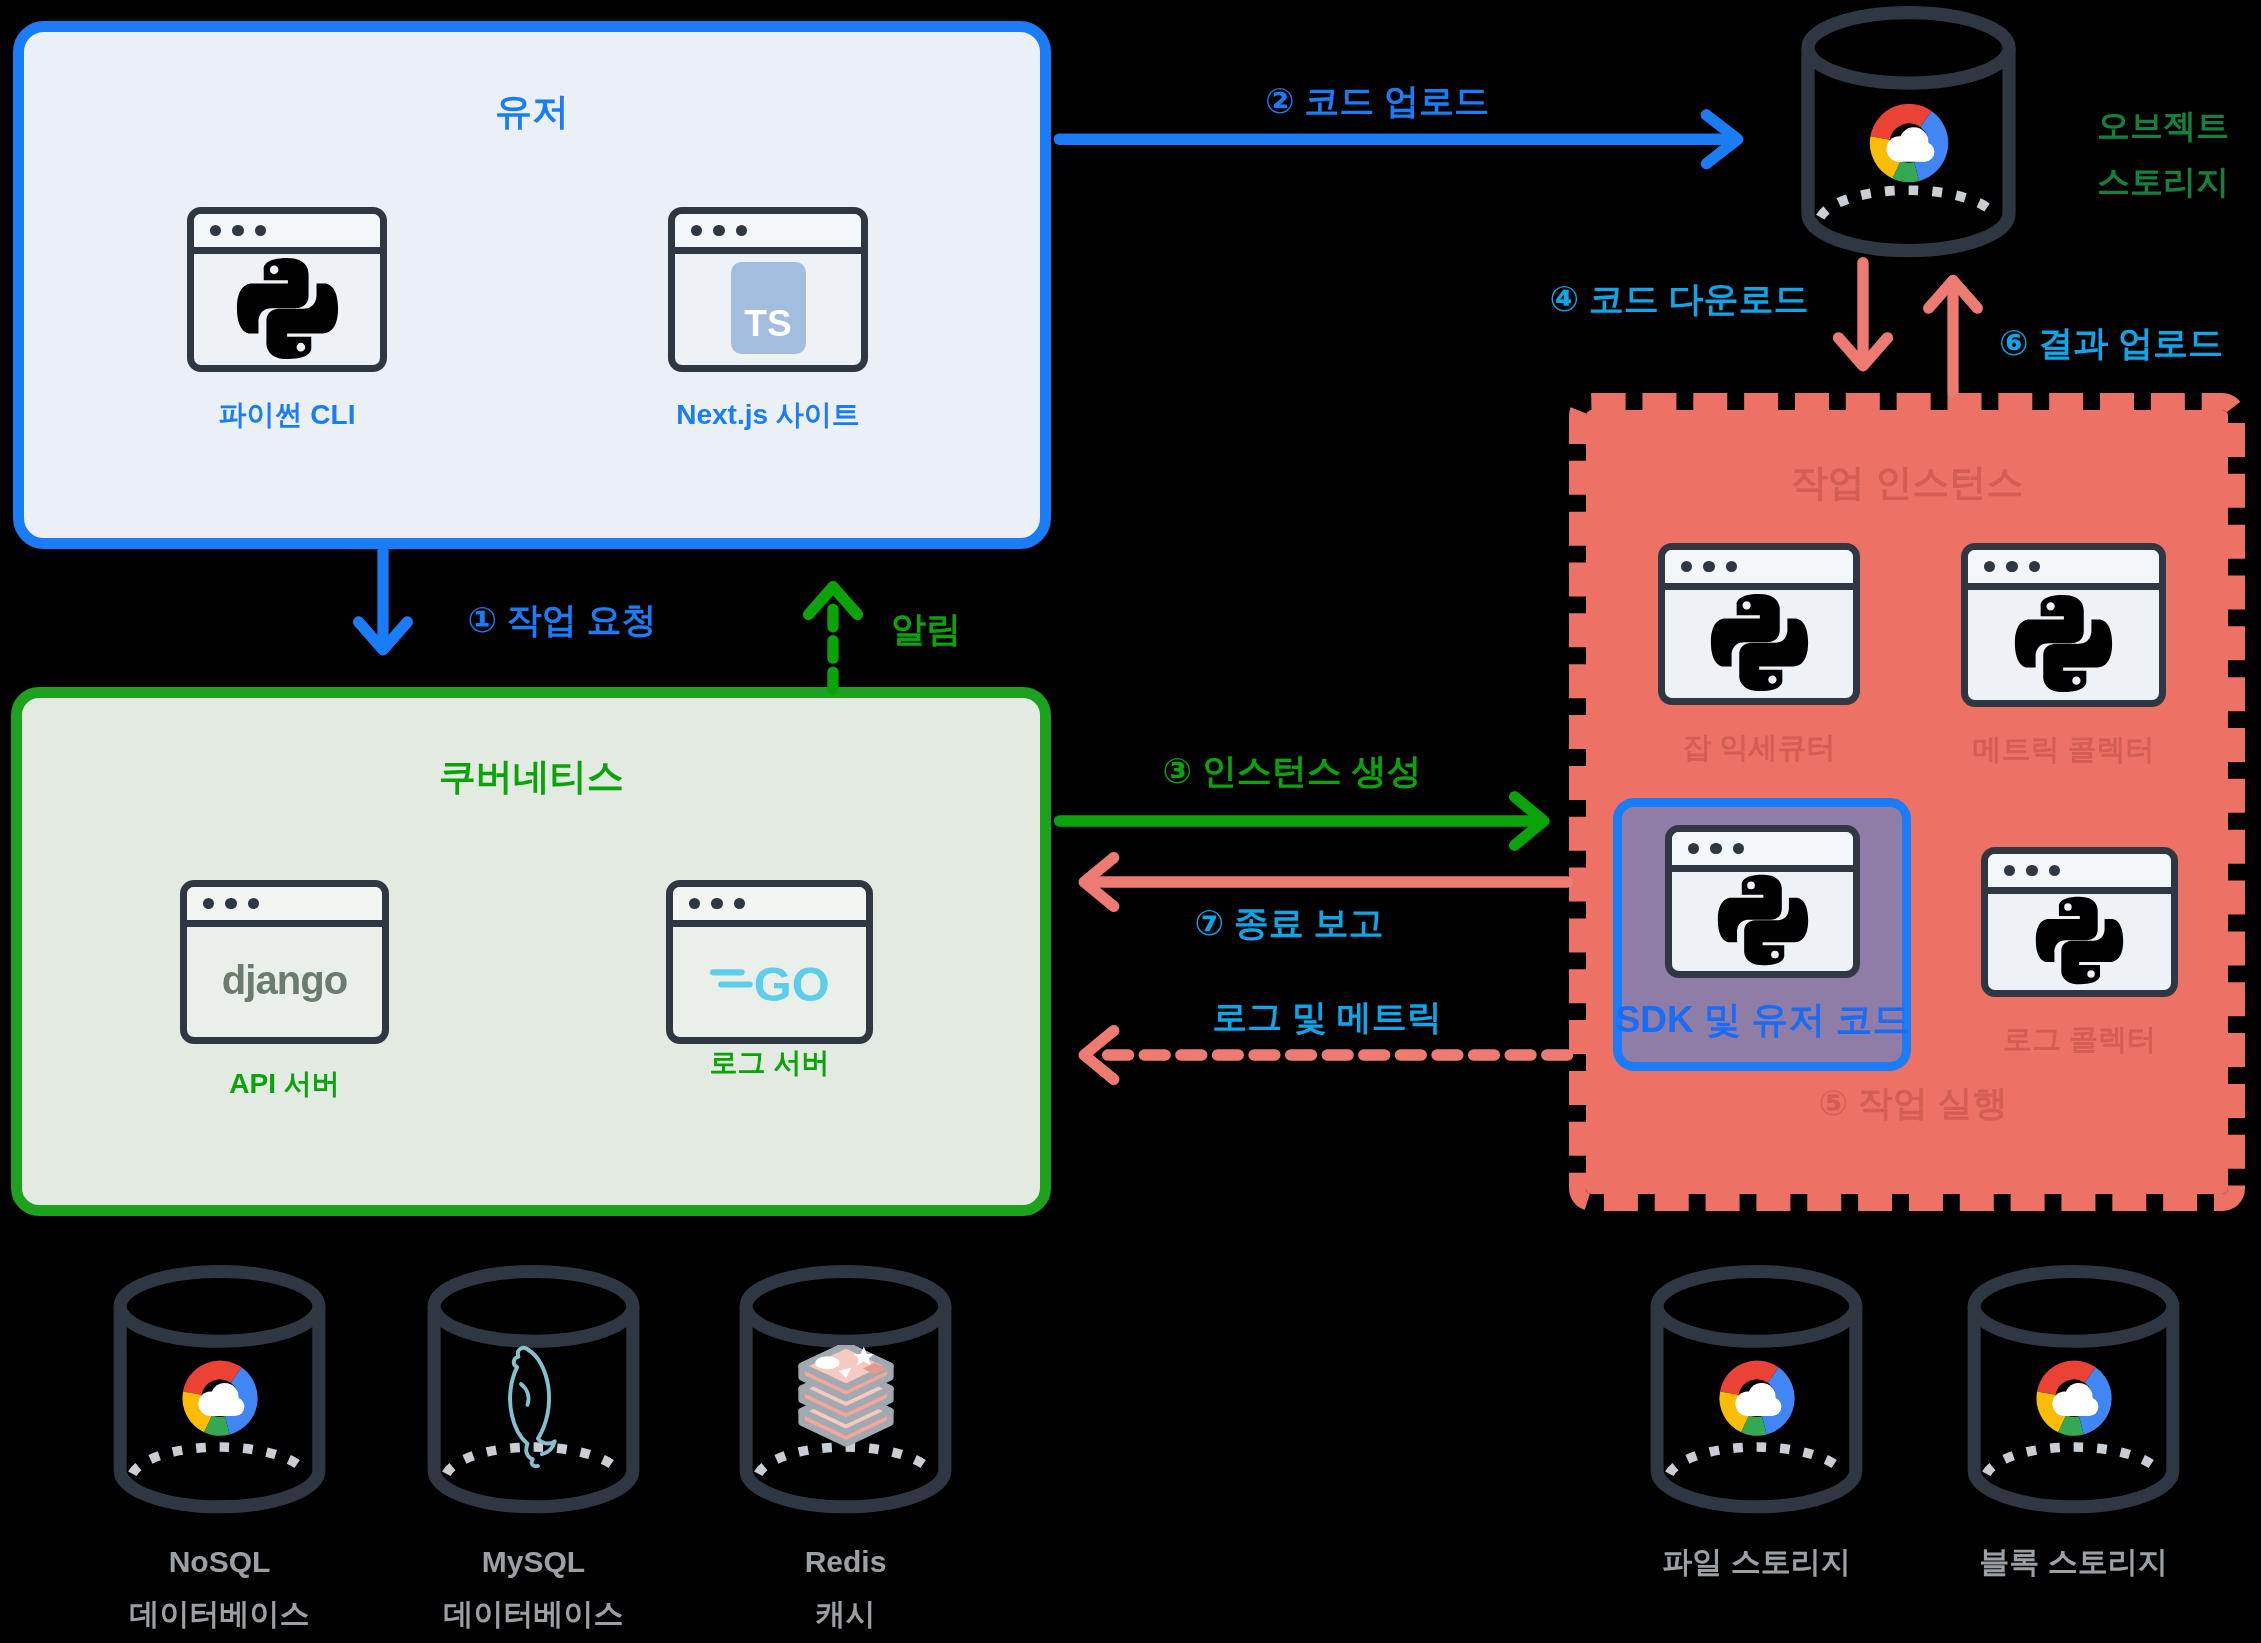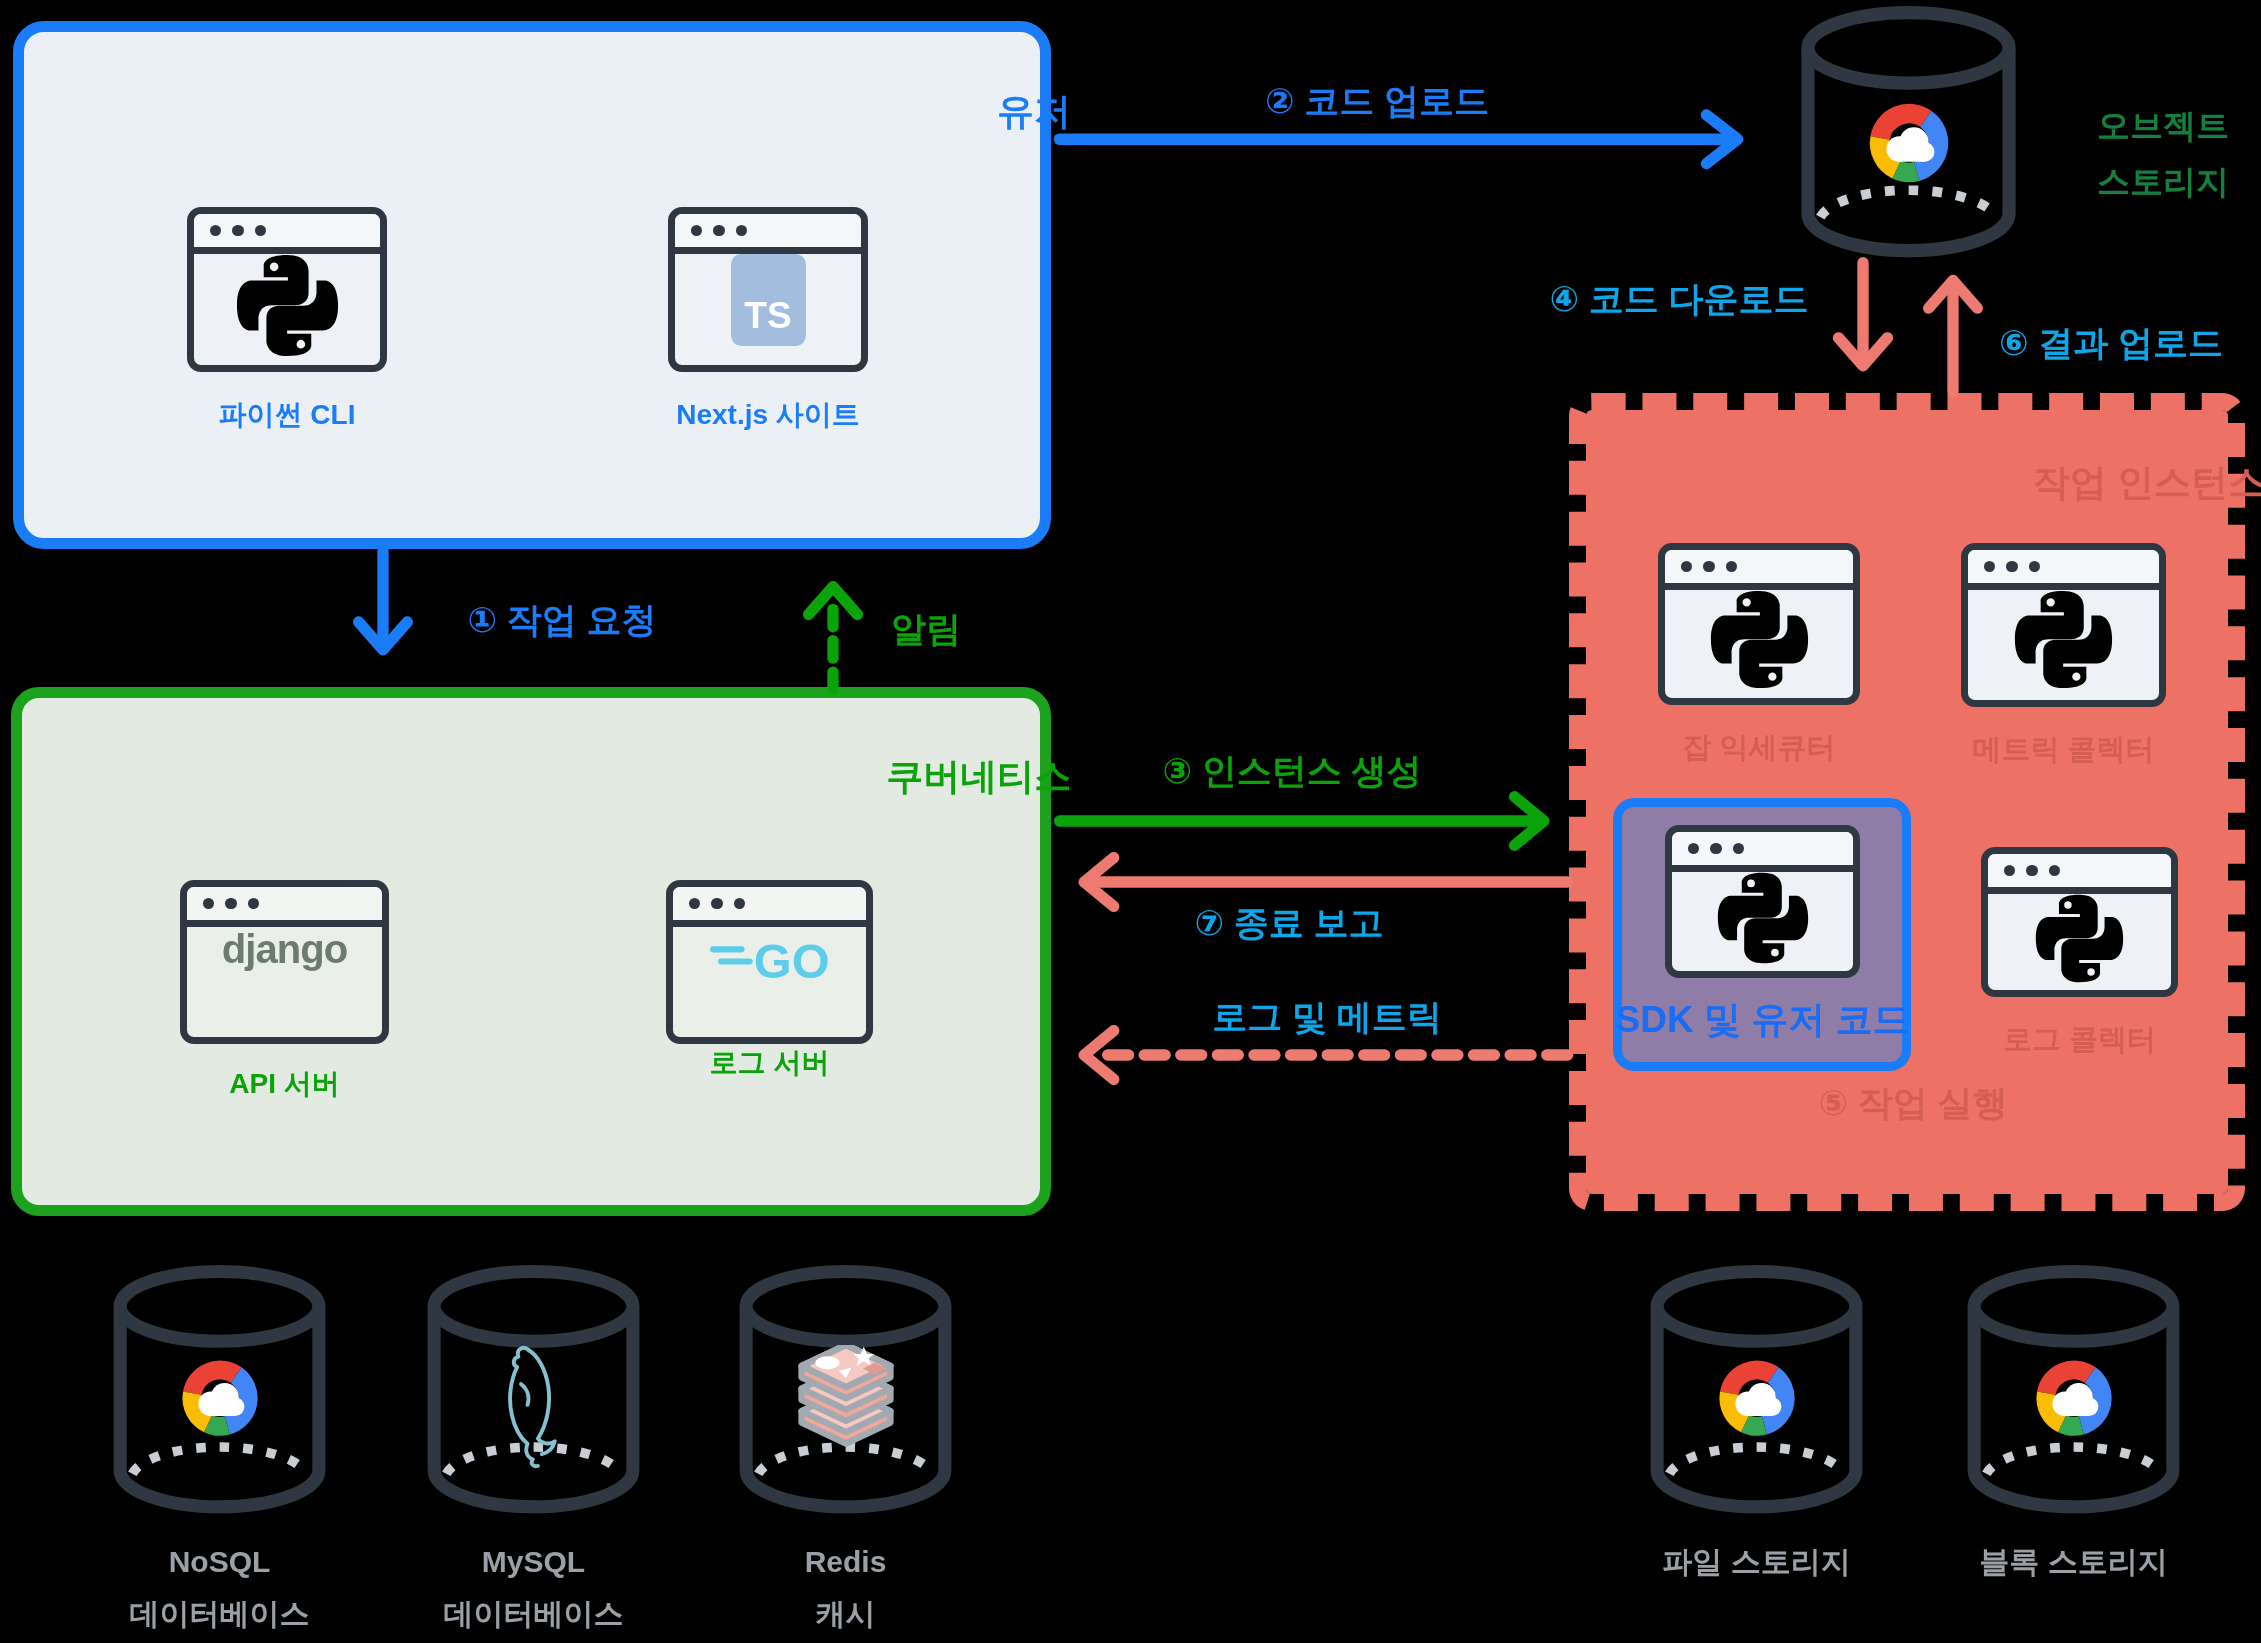--- a/index.html
+++ b/index.html
@@ -11,32 +11,32 @@
   
   .panel{position:absolute;box-sizing:border-box;}
   .panel.user{left:13px;top:21px;width:1038px;height:528px;
     background:#ebf0f7;border:11.3px solid #1a7cf7;border-radius:31px;}
   .panel.k8s{left:11.3px;top:687px;width:1040px;height:529px;
     background:#e3eae2;border:11.3px solid #1da21d;border-radius:28px;}
   .panel.job{left:1569px;top:393px;width:676px;height:818px;
     background:#ee7165;background-clip:padding-box;
     border:17.4px dashed #ee7165;border-radius:22.6px;}
   .panel-title{position:absolute;margin:0;font-weight:bold;font-size:37px;
-    text-align:right;white-space:nowrap;padding-left:20px;}
+    text-align:center;white-space:nowrap;}
   .t-user{left:13px;top:87px;width:1038px;color:#1a7cf7;}
   .t-k8s{left:11.3px;top:752px;width:1040px;color:#0aa30a;}
   .t-job{left:1569px;top:458px;width:676px;color:#d45e54;}
   
   .app{position:absolute;}
   .win{box-sizing:border-box;border:7.8px solid #2f3842;border-radius:14px;
     background:#eef2f6;overflow:hidden;}
   .win-bar{height:33px;border-bottom:7.8px solid #2f3842;background:#f3f7fa;
     display:flex;align-items:center;gap:11.3px;padding-left:15.7px;}
   .dot{width:11.3px;height:11.3px;border-radius:50%;background:#2f3842;display:block;}
-  .win-body{display:flex;align-items:flex-start;justify-content:center;}
+  .win-body{display:flex;align-items:center;justify-content:center;}
   .k8s-tint .win{background:#eaefe9;}
   .k8s-tint .win-bar{background:#f2f5f1;}
   .cap{display:flex;justify-content:center;font-weight:bold;font-size:28px;
     white-space:nowrap;}
   .cap.blue{color:#1a7cf7;}
   .cap.green{color:#0aa30a;}
   .cap.mred{color:#d45e54;font-size:29px;}
   .cap.sdk{color:#1a6cf5;font-size:37px;}
   
   .sdk-box{position:absolute;left:1613px;top:798px;width:298px;height:273px;

